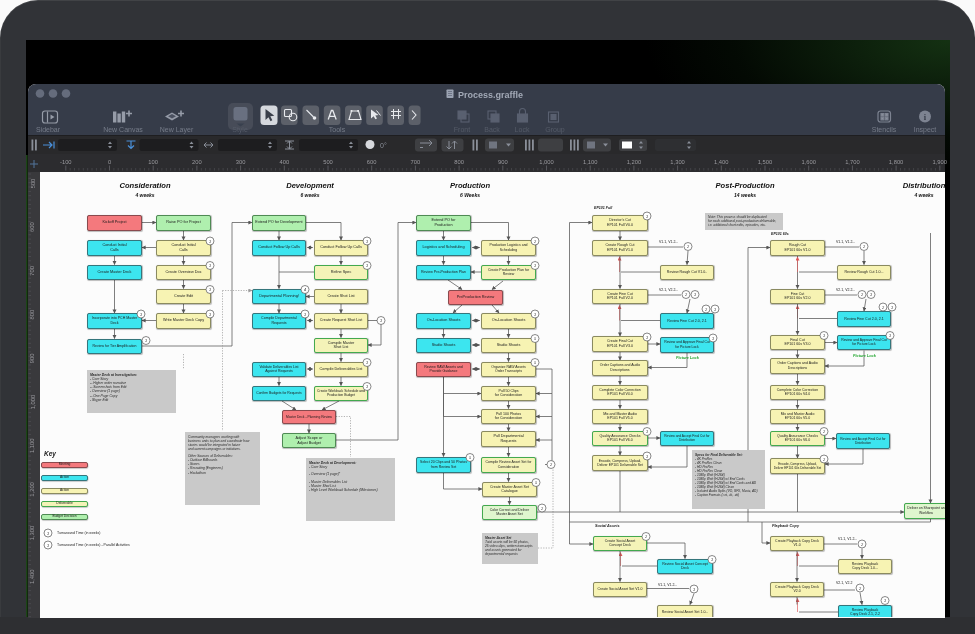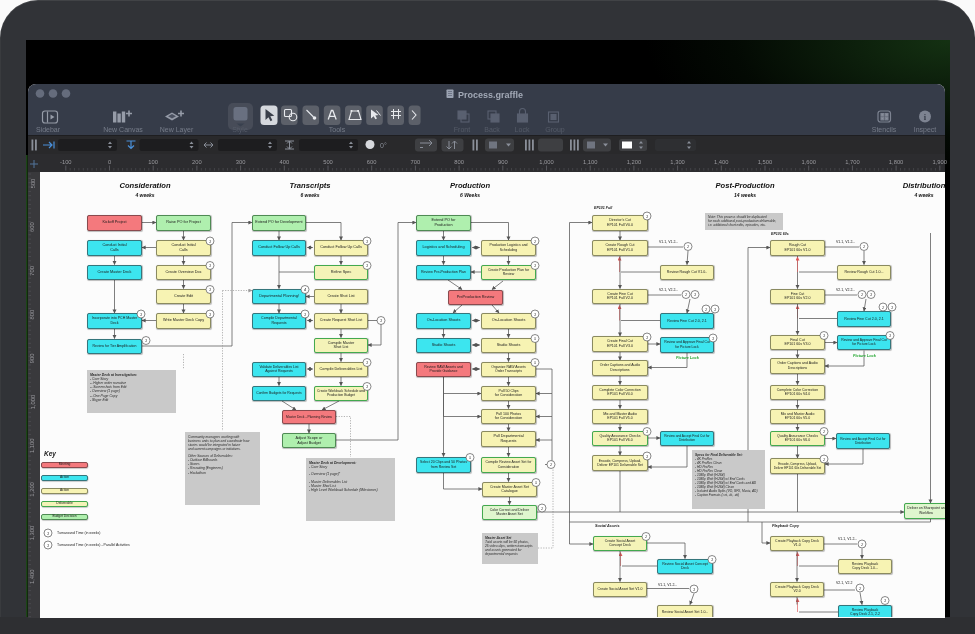--- a/index.html
+++ b/index.html
@@ -657,21 +657,21 @@
         <path d="M797.5,566 L797.5,552.5" stroke="#E06060" stroke-width="0.7" fill="none" marker-end="url(#rah)"></path>
         <path d="M797,551 L797,581.5" stroke="#555" stroke-width="0.75" fill="none" marker-end="url(#ah)"></path>
         <path d="M824,590 L855,590" stroke="#555" stroke-width="0.75" fill="none"></path>
         <path d="M860,592.5 L862,604.5" stroke="#555" stroke-width="0.75" fill="none" marker-end="url(#ah)"></path>
         <path d="M838,612 L799,612" stroke="#555" stroke-width="0.75" fill="none"></path>
         <path d="M797.5,612 L797.5,598.5" stroke="#E06060" stroke-width="0.7" fill="none" marker-end="url(#rah)"></path>
         <path d="M797,597 L797,604.5" stroke="#555" stroke-width="0.75" fill="none"></path>
 </svg>
 <div class="ph" style="left:85px;top:181px;width:120px">Consideration</div>
       <div class="wk" style="left:85px;top:192px;width:120px">4 weeks</div>
-      <div class="ph" style="left:250px;top:181px;width:120px">Transcripts</div>
+      <div class="ph" style="left:250px;top:181px;width:120px">Development</div>
       <div class="wk" style="left:250px;top:192px;width:120px">6 weeks</div>
       <div class="ph" style="left:410px;top:181px;width:120px">Production</div>
       <div class="wk" style="left:410px;top:192px;width:120px">6 Weeks</div>
       <div class="ph" style="left:685px;top:181px;width:120px">Post-Production</div>
       <div class="wk" style="left:685px;top:192px;width:120px">14 weeks</div>
       <div class="ph" style="left:864px;top:181px;width:120px">Distribution</div>
       <div class="wk" style="left:864px;top:192px;width:120px">4 weeks</div>
       <div class="bx" style="left:87px;top:215px;width:55px;height:15.5px;background:#F4797D;border-color:#8a4a4e;font-size:3.8px;line-height:4.7px">
         <div>Kickoff Project</div>
       </div>

